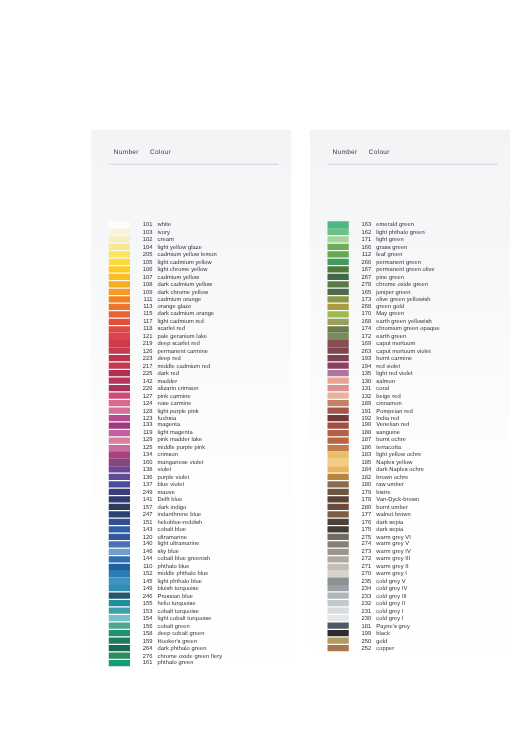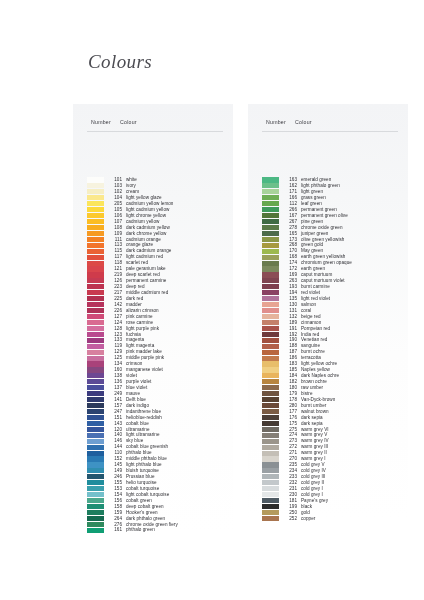--- a/index.html
+++ b/index.html
@@ -106,21 +106,20 @@
     margin-left: 4px;
     white-space: nowrap;
     letter-spacing: 0.05px;
   }
 </style>
 </head>
 <body>
 
 <div class="page">
 
-  <div class="page-title">Colours</div>
 
   <div class="sheet">
 
     <div class="col col-left">
       <div class="col-head">
         <span class="head-number">Number</span>
         <span class="head-colour">Colour</span>
         <div class="head-rule"></div>
       </div>
       <div class="rows" id="rows-left">

